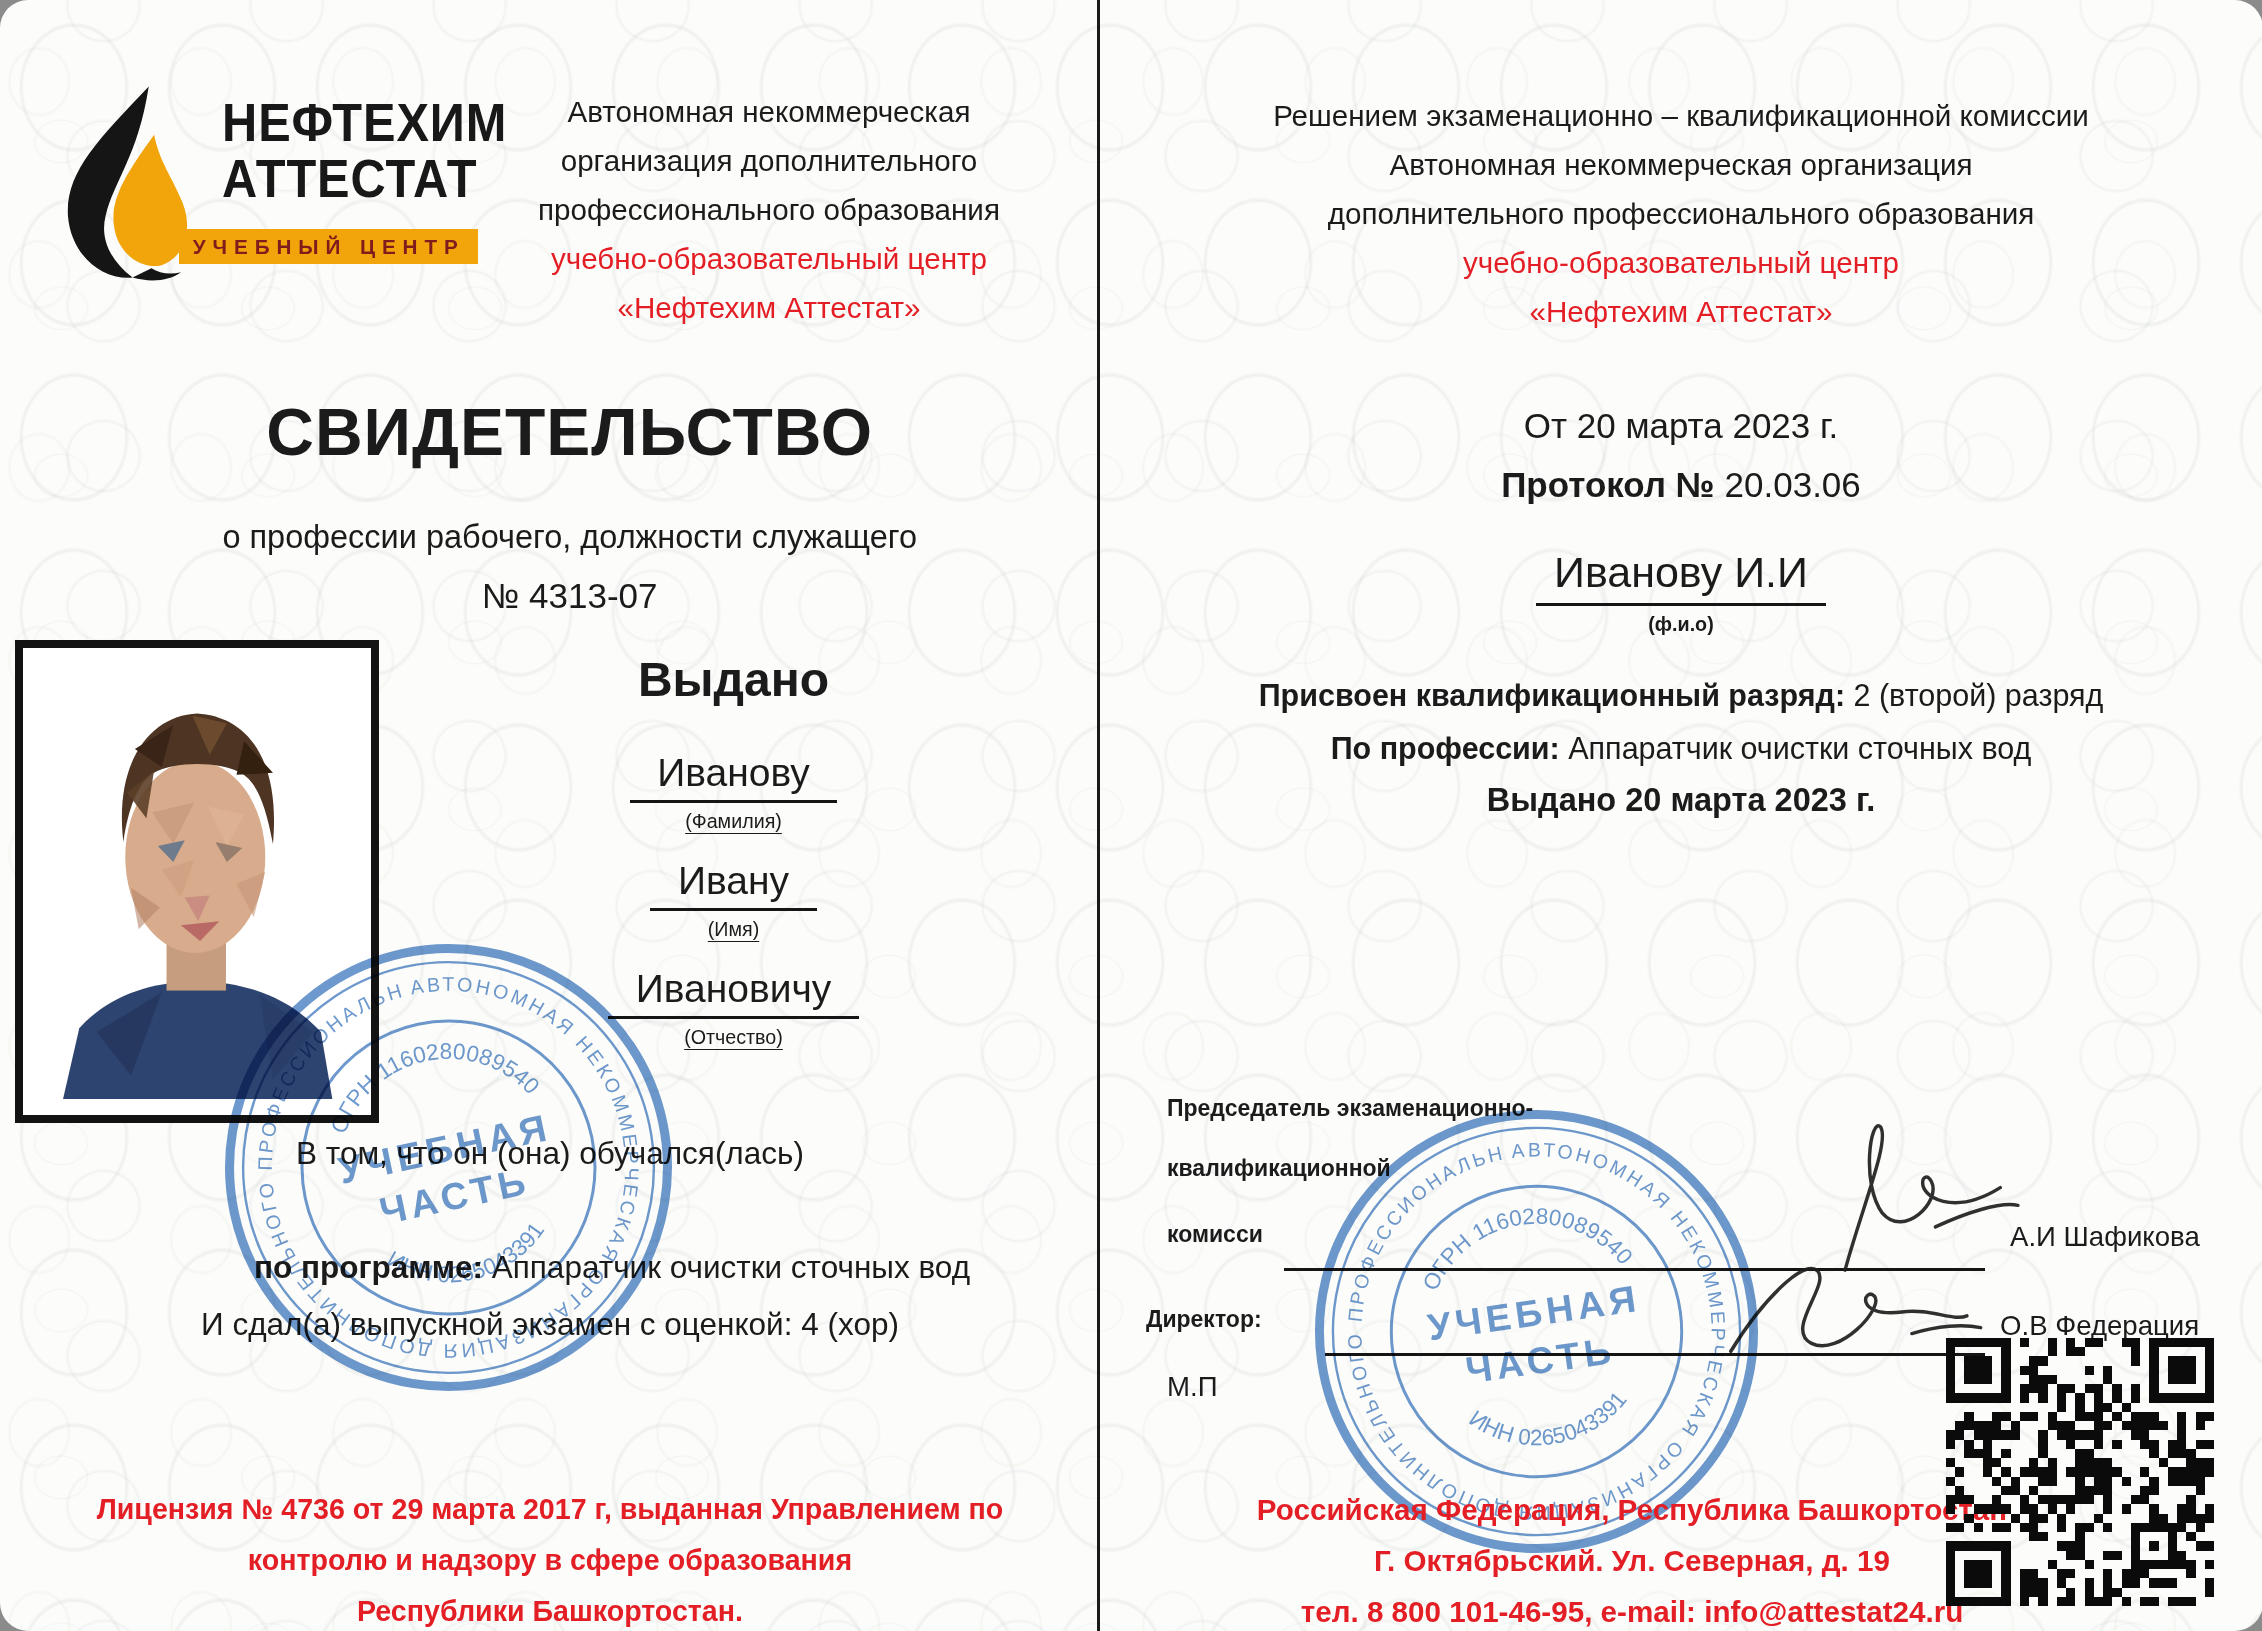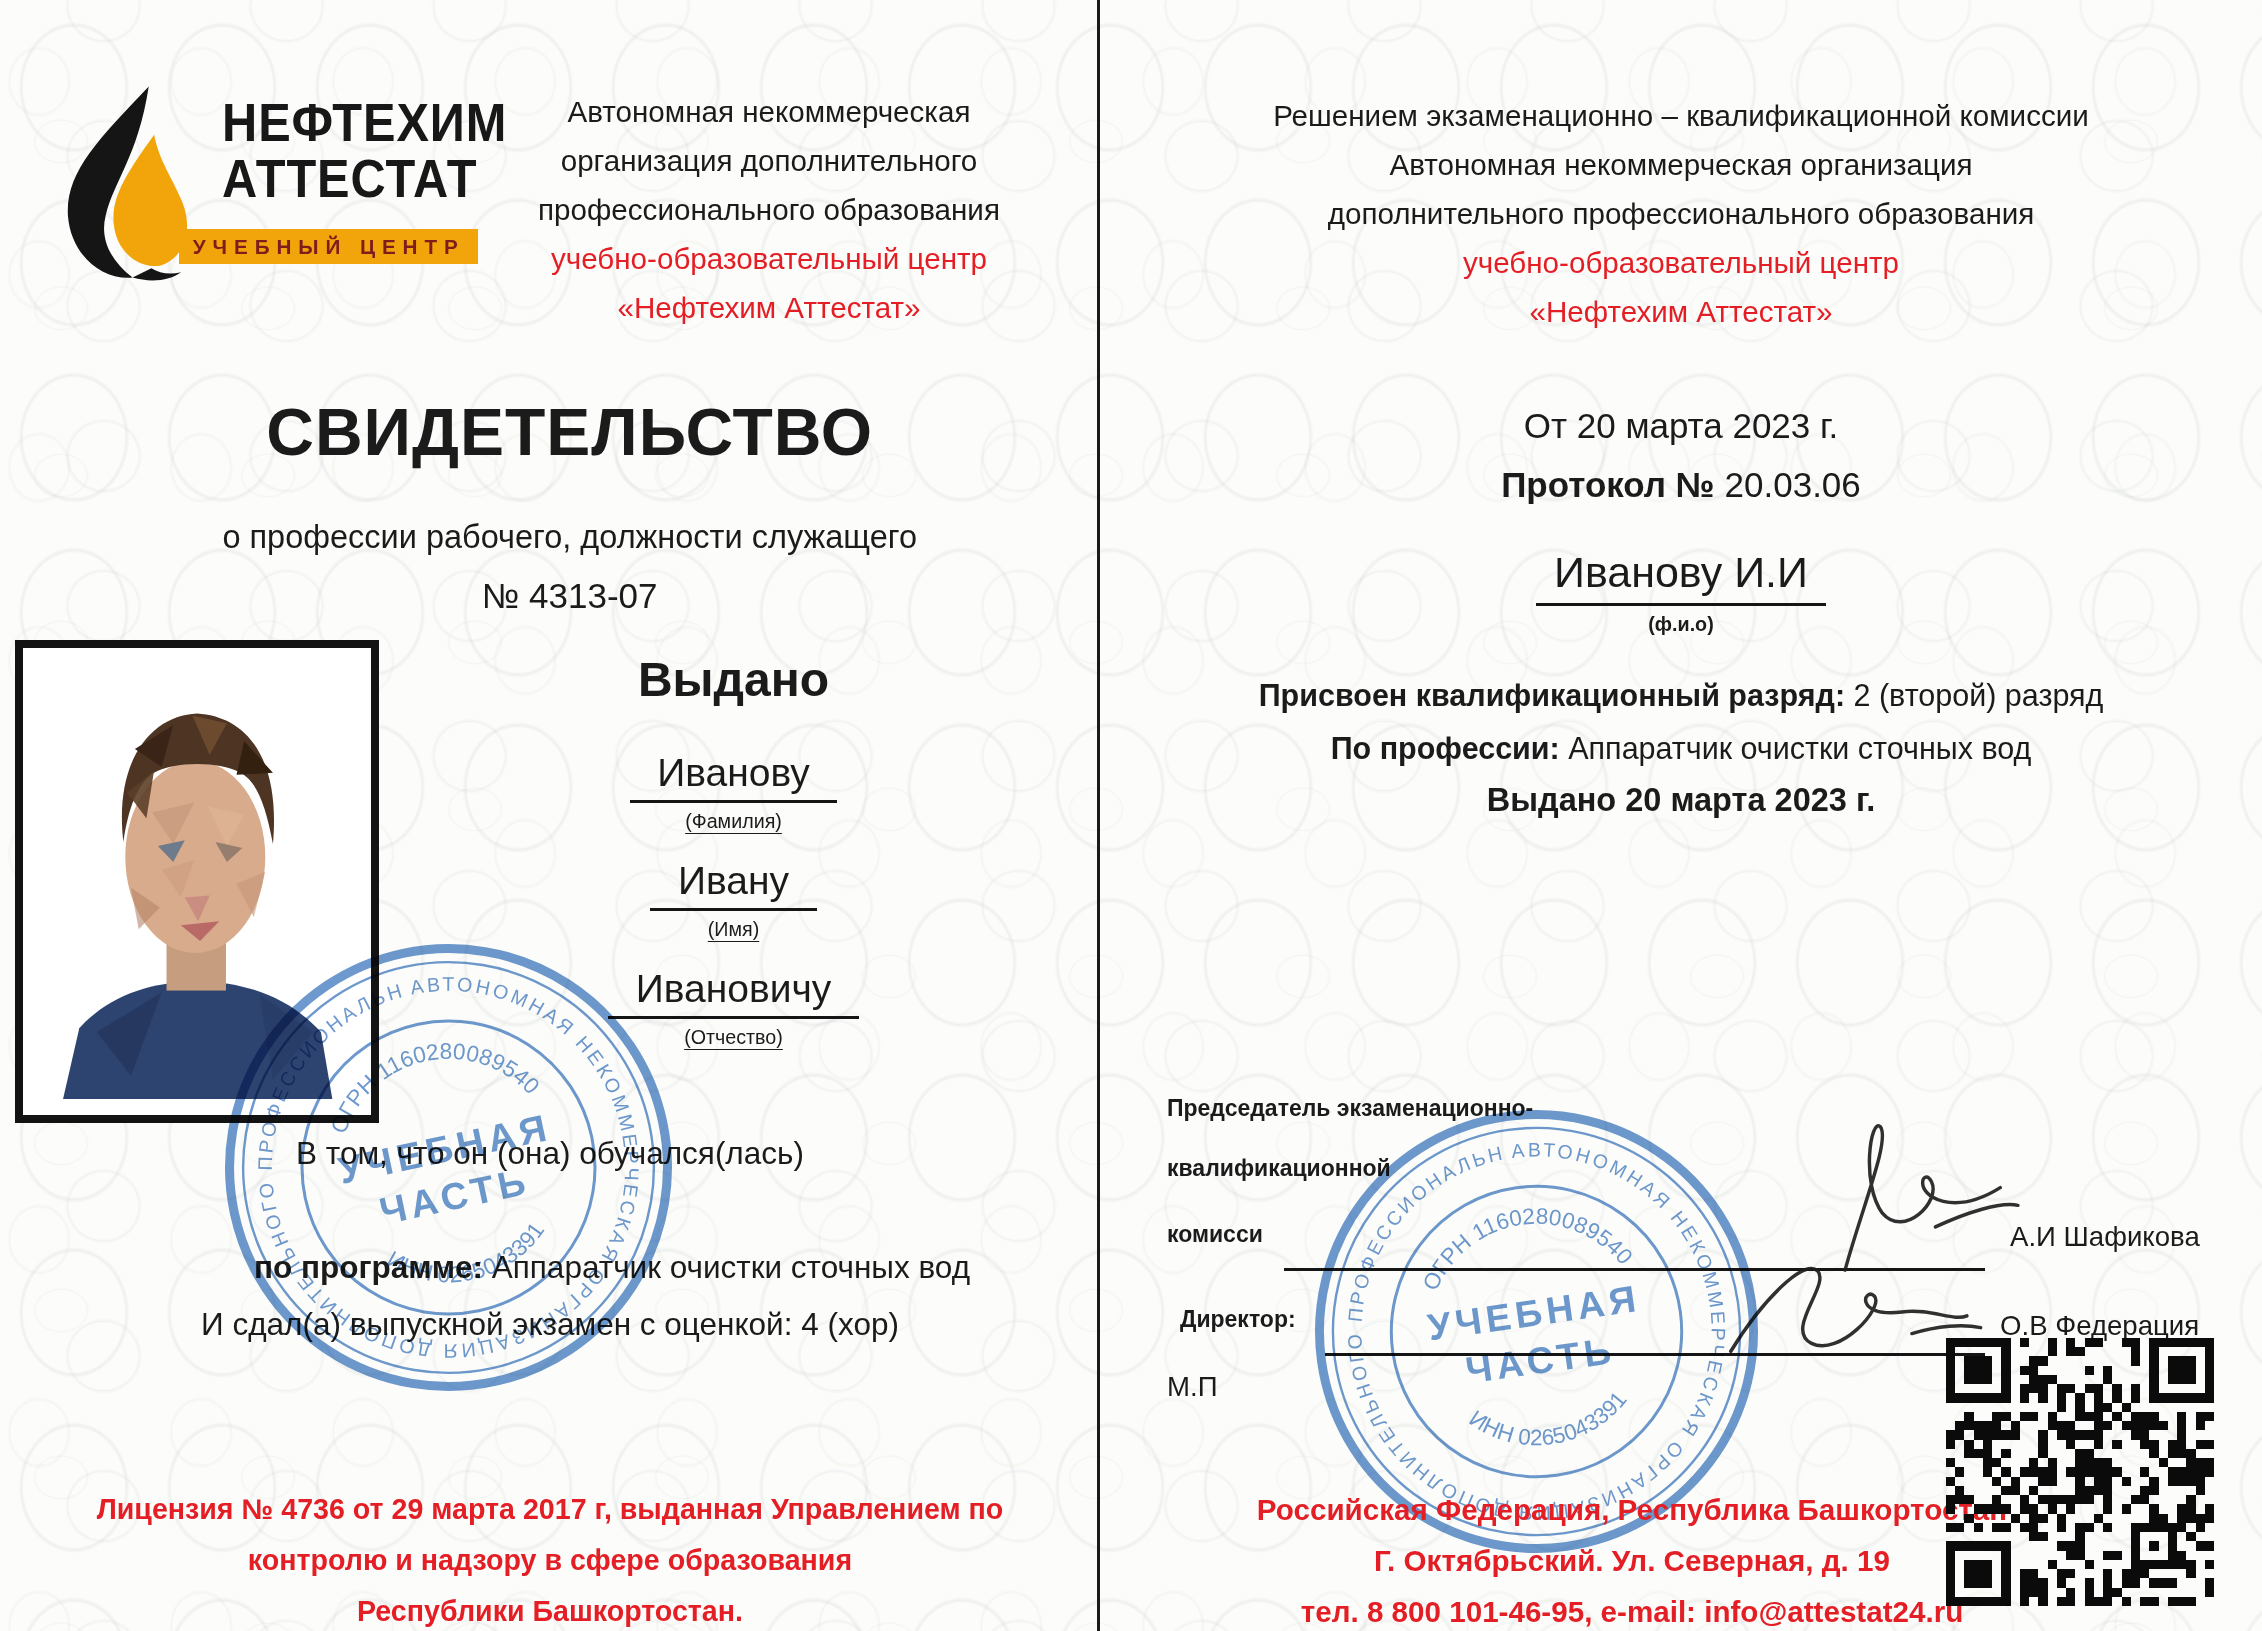--- a/index.html
+++ b/index.html
@@ -13,20 +13,21 @@
   html,body{background:#8b8b8b;}
   body{font-family:"Liberation Sans", sans-serif;color:var(--ink);}
   .doc{
     position:relative;width:2263px;height:1631px;overflow:hidden;margin:0 auto;
     background:
       radial-gradient(closest-side at 50% 50%, transparent 68%, rgba(125,145,135,0.10) 71%, transparent 75%) 0 0/148px 175px,
       radial-gradient(closest-side at 32% 62%, transparent 58%, rgba(120,140,165,0.08) 61%, transparent 66%) 45px 63px/183px 150px,
       radial-gradient(closest-side at 68% 30%, transparent 54%, rgba(145,150,118,0.07) 57%, transparent 62%) 91px 23.6px/162px 193px,
       radial-gradient(closest-side at 20% 20%, transparent 60%, rgba(130,150,140,0.06) 63%, transparent 68%) 19.7px 108px/207px 167px,
       #fcfcfa;
+    border-radius: 28px;
   }
   .abs{position:absolute}
   .ctr{text-align:center}
   .red{color:var(--red)}
   .b{font-weight:bold}
   .divider{position:absolute;left:1097px;top:0;width:3px;height:1631px;background:#1a1a1a}
 
   
   .logo-text{font-weight:800;font-size:53px;line-height:56px;letter-spacing:1px;color:#181818;transform:scaleX(.92);transform-origin:left top;white-space:nowrap}
   .logo-badge{background:var(--yellow);color:#7f1d1d;font-weight:bold;font-size:20.7px;letter-spacing:6.9px;padding:5.9px 13.8px 4.9px;white-space:nowrap}
@@ -196,21 +197,21 @@
   <div class="abs hline" style="left:1284px;top:1268px;width:701px"></div>
   <div class="abs sig-name" style="left:2010px;top:1221px">А.И Шафикова</div>
 
   <div class="abs sig-svg" style="left:1817px;top:1111px;width:227px;height:167px">
     <svg viewBox="0 0 230 170" width="100%" height="100%">
       <path d="M28,162 C46,96 74,30 64,16 C54,6 44,74 66,104 C88,130 126,92 116,72 C108,56 96,84 128,92 C150,97 170,88 186,78"></path>
       <path d="M120,118 C150,104 186,92 204,96"></path>
     </svg>
   </div>
 
-  <div class="abs sig-label" style="left:1180px;top:1306px">Директор:</div>
+  <div class="abs sig-label" style="left:1146px;top:1306px">Директор:</div>
   <div class="abs hline" style="left:1325px;top:1353px;width:660px"></div>
   <div class="abs sig-name" style="left:2000px;top:1310px">О.В Федерация</div>
   <div class="abs mp" style="left:1167px;top:1371px">М.П</div>
 
   <div class="abs sig-svg" style="left:1719px;top:1243px;width:305px;height:128px">
     <svg viewBox="0 0 310 130" width="100%" height="100%">
       <path d="M12,110 C44,58 86,16 100,28 C114,42 66,88 94,102 C122,116 168,66 158,54 C148,44 136,76 186,70 C216,66 238,80 252,74"></path>
       <path d="M196,92 C222,84 248,82 266,86"></path>
     </svg>
   </div>

